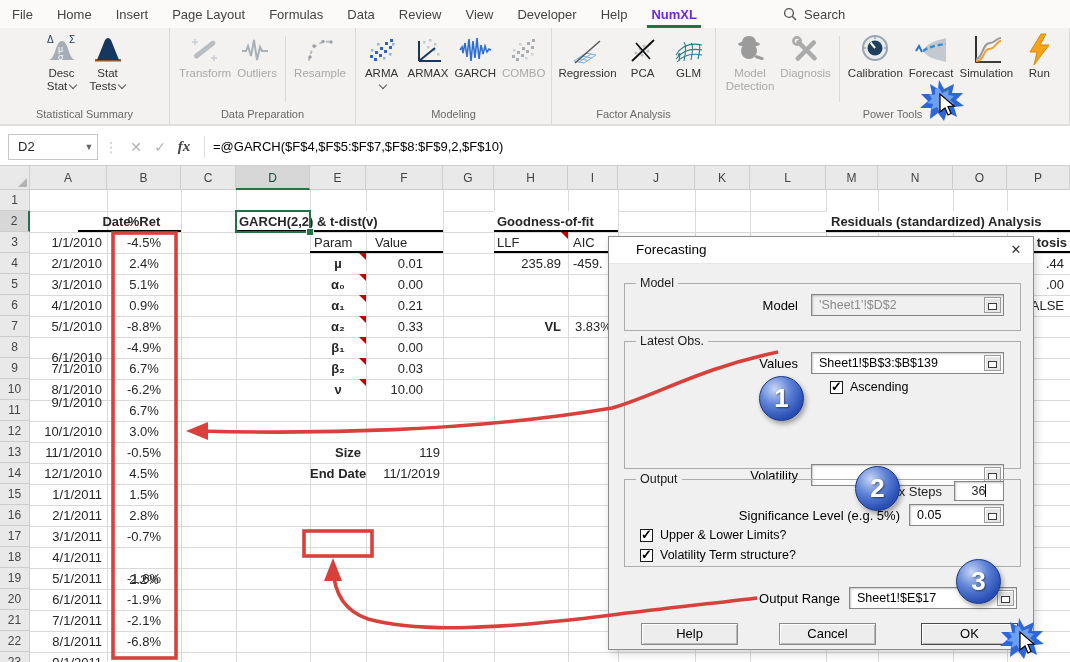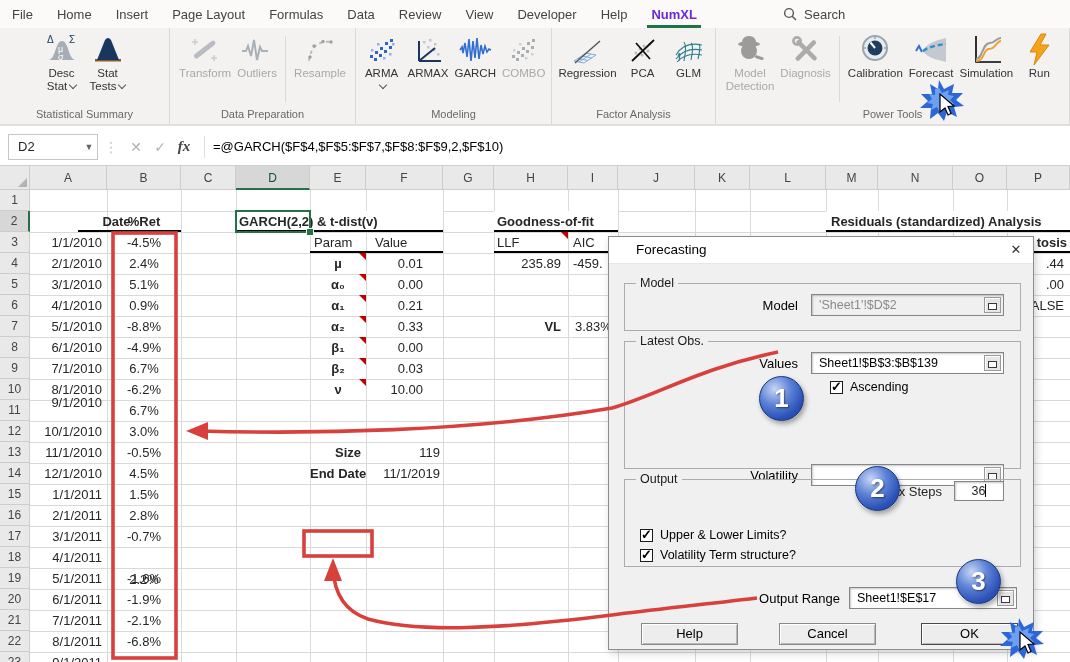--- a/index.html
+++ b/index.html
@@ -425,21 +425,21 @@
       <div class="gl" style="left: 30px; top: 402px; width: 1040px; height: 1px;"></div>
       <div class="gl" style="left: 30px; top: 423px; width: 1040px; height: 1px;"></div>
       <div class="gl" style="left: 30px; top: 444px; width: 1040px; height: 1px;"></div>
       <div class="gl" style="left: 30px; top: 465px; width: 1040px; height: 1px;"></div>
       <div class="gl" style="left: 30px; top: 486px; width: 1040px; height: 1px;"></div>
       <div class="cell ar" style="left: 30px; top: 66px; width: 77px; padding-right: 5px;">1/1/2010</div>
       <div class="cell ar" style="left: 30px; top: 87px; width: 77px; padding-right: 5px;">2/1/2010</div>
       <div class="cell ar" style="left: 30px; top: 108px; width: 77px; padding-right: 5px;">3/1/2010</div>
       <div class="cell ar" style="left: 30px; top: 129px; width: 77px; padding-right: 5px;">4/1/2010</div>
       <div class="cell ar" style="left: 30px; top: 150px; width: 77px; padding-right: 5px;">5/1/2010</div>
-      <div class="cell ar" style="left: 30px; top: 171px; width: 77px; padding-right: 5px;">6/1/2010</div>
+      <div class="cell ar" style="left: 30px; top: 181px; width: 77px; padding-right: 5px;">6/1/2010</div>
       <div class="cell ar" style="left: 30px; top: 192px; width: 77px; padding-right: 5px;">7/1/2010</div>
       <div class="cell ar" style="left: 30px; top: 213px; width: 77px; padding-right: 5px;">8/1/2010</div>
       <div class="cell ar" style="left: 30px; top: 226px; width: 77px; padding-right: 5px;">9/1/2010</div>
       <div class="cell ar" style="left: 30px; top: 255px; width: 77px; padding-right: 5px;">10/1/2010</div>
       <div class="cell ar" style="left: 30px; top: 276px; width: 77px; padding-right: 5px;">11/1/2010</div>
       <div class="cell ar" style="left: 30px; top: 297px; width: 77px; padding-right: 5px;">12/1/2010</div>
       <div class="cell ar" style="left: 30px; top: 318px; width: 77px; padding-right: 5px;">1/1/2011</div>
       <div class="cell ar" style="left: 30px; top: 339px; width: 77px; padding-right: 5px;">2/1/2011</div>
       <div class="cell ar" style="left: 30px; top: 360px; width: 77px; padding-right: 5px;">3/1/2011</div>
       <div class="cell ar" style="left: 30px; top: 381px; width: 77px; padding-right: 5px;">4/1/2011</div>
@@ -551,20 +551,29 @@
         </span>
       </div>
     </div>
 
     <div class="grp" style="top:242px;height:88px;">
       <span class="grp-label">Output</span>
       <div class="drow" style="top:1px;justify-content:flex-end;">
         <span style="padding-right:12px;">Max Steps</span>
         <span class="plainfield" style="width:50px;"><span>36</span><span class="caret"></span></span>
       </div>
+      <div class="drow" style="top:24px;">
+        <span class="dlbl" style="padding-right:9px;">Significance Level (e.g. 5%)</span>
+        <span class="refedit" style="width:95px;">
+          <span class="reftext">0.05</span>
+          <span class="refbtn">
+              <span class="refsq"></span>
+            </span>
+        </span>
+      </div>
       <div class="cbrow" style="left:15px;top:48px;">
         <span class="cb checked" id="cb-ul"></span>
         <span>Upper &amp; Lower Limits?</span>
       </div>
       <div class="cbrow" style="left:15px;top:68px;">
         <span class="cb checked" id="cb-vt"></span>
         <span>Volatility Term structure?</span>
       </div>
     </div>
 

